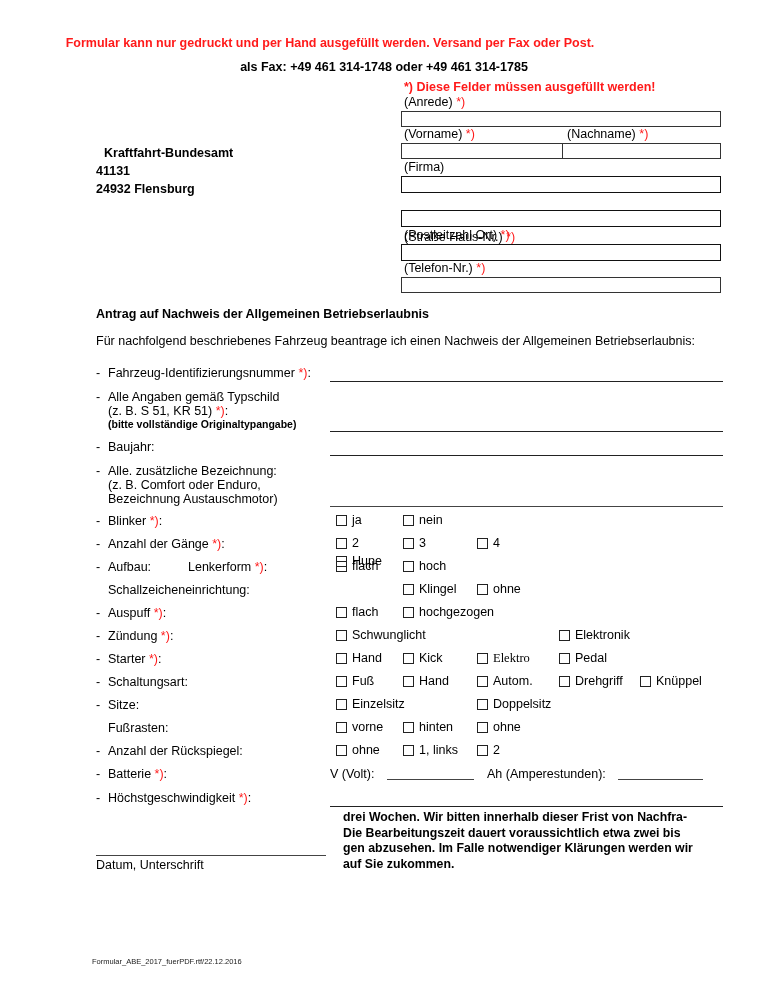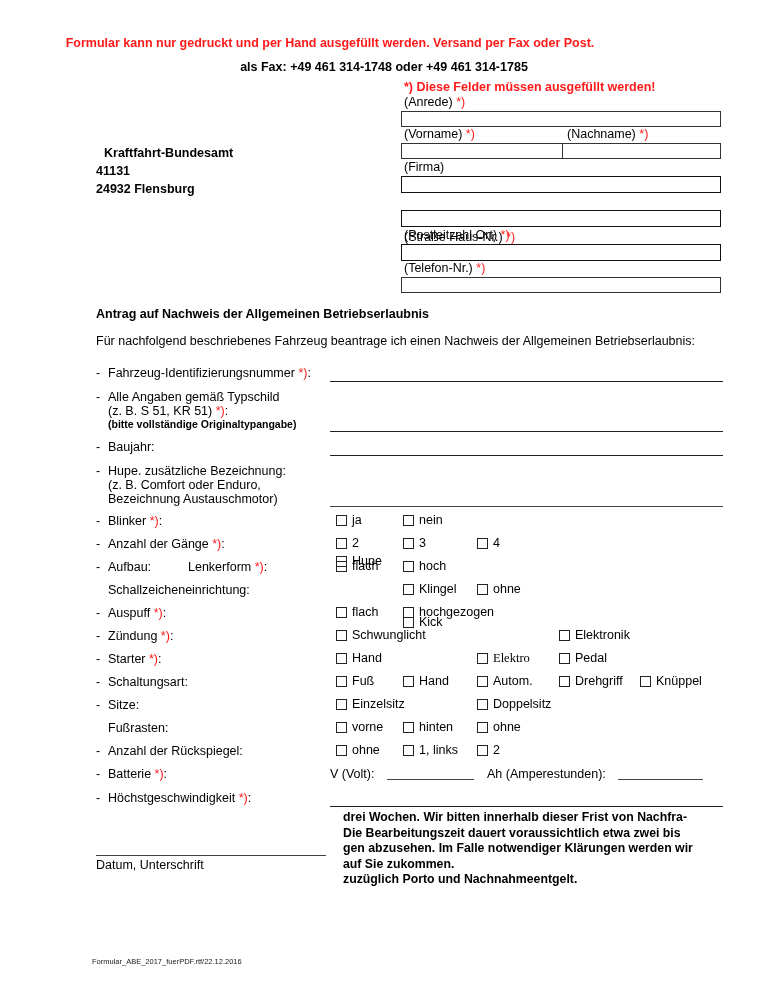--- a/index.html
+++ b/index.html
@@ -60,21 +60,21 @@
 <div class="lbl" style="top:390px;">Alle Angaben gemäß Typschild</div>
 <div class="lbl" style="top:404px;"><span>(z. B. S 51, KR 51)</span> <span class="red">*)</span><span>:</span></div>
 <div class="lbl bold" style="top:417px;font-size:10.5px;">(bitte vollständige Originaltypangabe)</div>
 <div class="line" style="left:330px;top:431px;width:393px;"></div>
 
 <div class="dash" style="top:440px;">-</div>
 <div class="lbl" style="top:440px;">Baujahr:</div>
 <div class="line" style="left:330px;top:455px;width:393px;"></div>
 
 <div class="dash" style="top:464px;">-</div>
-<div class="lbl" style="top:464px;">Hupe. zusätzliche Bezeichnung:</div>
+<div class="lbl" style="top:464px;">Alle. zusätzliche Bezeichnung:</div>
 <div class="lbl" style="top:478px;">(z. B. Comfort oder Enduro,</div>
 <div class="lbl" style="top:492px;">Bezeichnung Austauschmotor)</div>
 <div class="line thin" style="left:330px;top:506px;width:393px;"></div>
 
 <div class="dash" style="top:514px;">-</div>
 <div class="lbl" style="top:514px;"><span>Blinker</span> <span class="red">*)</span><span>:</span></div>
 <div class="cb" style="left:336px;top:513px;">
     <span class="sq"></span>
     <span>ja</span>
   </div>
@@ -145,21 +145,21 @@
     <span class="sq"></span>
     <span>Elektronik</span>
   </div>
 
 <div class="dash" style="top:652px;">-</div>
 <div class="lbl" style="top:652px;"><span>Starter</span> <span class="red">*)</span><span>:</span></div>
 <div class="cb" style="left:336px;top:651px;">
     <span class="sq"></span>
     <span>Hand</span>
   </div>
-<div class="cb" style="left:403px;top:615px;">
+<div class="cb" style="left:403px;top:651px;">
     <span class="sq"></span>
     <span>Kick</span>
   </div>
 <div class="cb" style="left:477px;top:651px;font-family:Liberation Serif, serif;">
     <span class="sq"></span>
     <span>Elektro</span>
   </div>
 <div class="cb" style="left:559px;top:651px;">
     <span class="sq"></span>
     <span>Pedal</span>
@@ -240,16 +240,15 @@
 <div class="line" style="left:330px;top:806px;width:393px;"></div>
 
 <div class="line thin" style="left:96px;top:855px;width:230px;"></div>
 <div class="abs" style="left:96px;top:858px;">Datum, Unterschrift</div>
 
 <div class="abs bold" style="left:343px;top:810px;line-height:15.5px;font-size:12.3px;">
   <div>drei Wochen. Wir bitten innerhalb dieser Frist von Nachfra-</div>
   <div>Die Bearbeitungszeit dauert voraussichtlich etwa zwei bis</div>
   <div>gen abzusehen. Im Falle notwendiger Klärungen werden wir</div>
   <div>auf Sie zukommen.</div>
-  <div>zuzüglich Porto und Nachnahmeentgelt.</div>
 </div>
 
 <div class="abs" style="left:92px;top:957px;font-size:7.5px;color:#222;">Formular_ABE_2017_fuerPDF.rtf/22.12.2016</div>
 
 </body></html>

